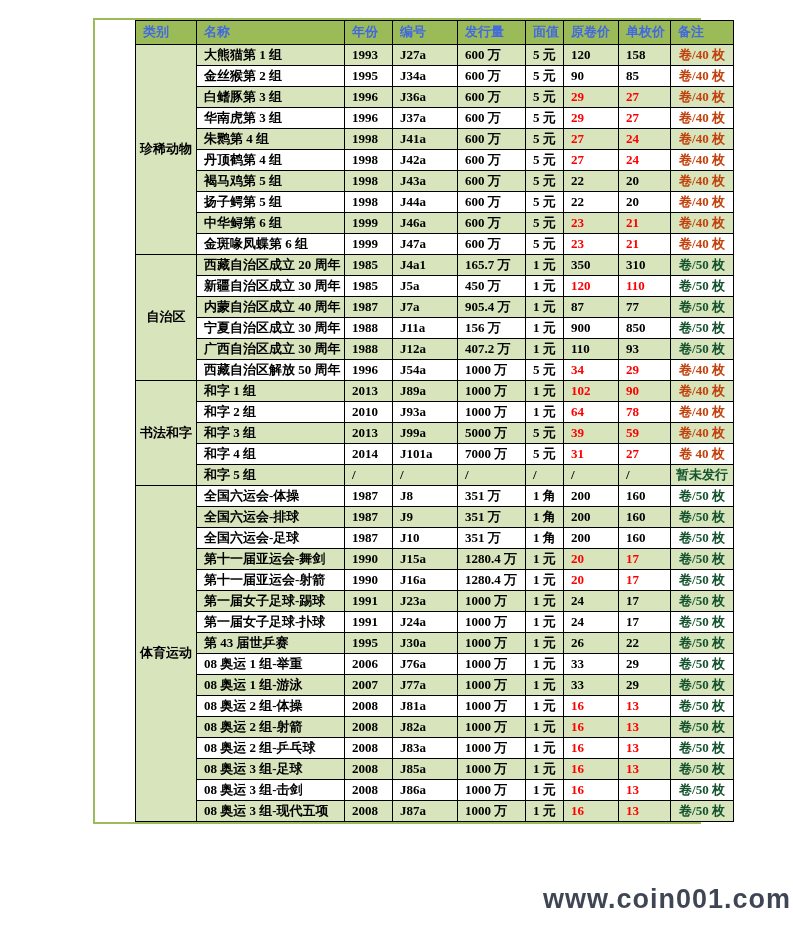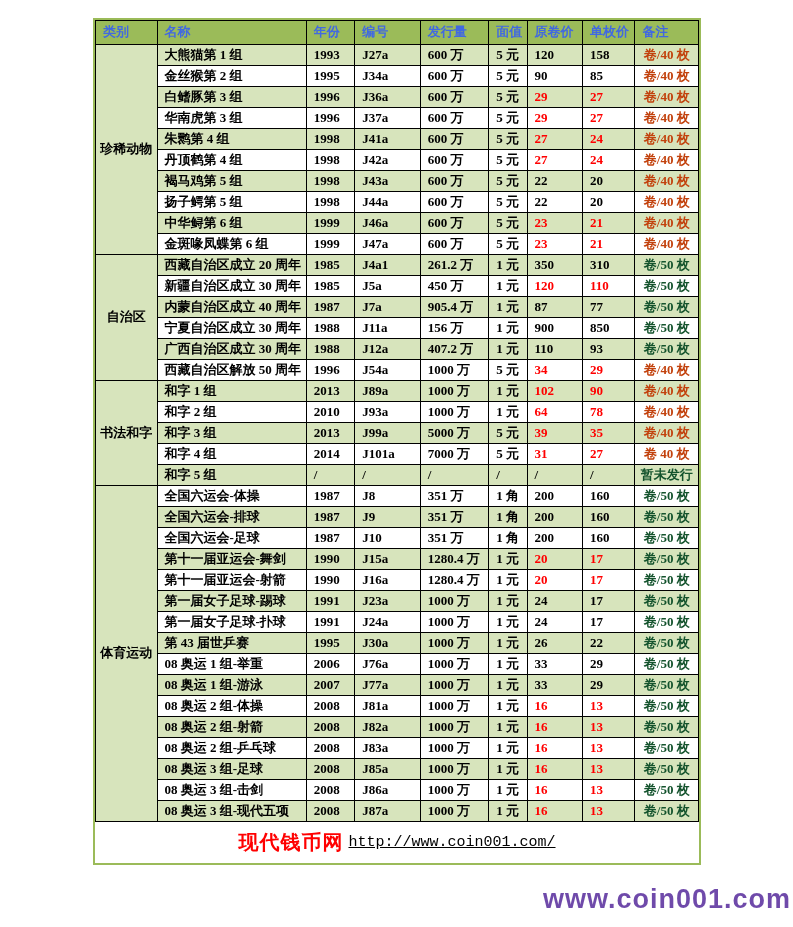--- a/index.html
+++ b/index.html
@@ -8,20 +8,21 @@
     width:793px; height:927px;
     background:#ffffff;
     position:relative;
     overflow:hidden;
     font-family:"Liberation Serif","DejaVu Serif",serif;
   }
   .sheet {
     position:absolute; left:93px; top:18px; width:608px;
     border:2px solid #9bbb59;
     background:#ffffff;
+    padding-left:40px;
   }
   table.price-table {
     border-collapse:collapse; table-layout:fixed; width:100%;
     font-weight:bold;
   }
   .price-table th, .price-table td {
     border:1px solid #000000;
     height:21px;
     font-size:13px;
     padding:0 0 0 7px;
@@ -62,21 +63,21 @@
   }
   .site-url {
     color:#000000; font-size:15px;
     font-family:"Liberation Mono","DejaVu Sans Mono",monospace;
     text-decoration:underline;
   }
   .watermark {
     position:absolute; right:2px; bottom:12px;
     font-family:"Liberation Sans","DejaVu Sans",sans-serif;
     font-weight:bold; font-size:27px; letter-spacing:1px;
-    color:#4c1d95; opacity:0.8;
+    color:#0f172a; opacity:0.8;
     z-index:5;
     pointer-events:none;
   }
 </style>
 </head>
 <body>
 
 <div class="sheet">
   <table class="price-table">
     <colgroup>
@@ -253,21 +254,21 @@
           <td>5 元</td>
           <td class="red">23</td>
           <td class="red">21</td>
           <td class="note blue">卷/40 枚</td>
         </tr>
         <tr class="odd">
           <td class="category" rowspan="6">自治区</td>
           <td>西藏自治区成立 20 周年</td>
           <td>1985</td>
           <td>J4a1</td>
-          <td>261.2 万</td>
+          <td>165.7 万</td>
           <td>1 元</td>
           <td>350</td>
           <td>310</td>
           <td class="note">卷/50 枚</td>
         </tr>
         <tr class="even">
           <td>新疆自治区成立 30 周年</td>
           <td>1985</td>
           <td>J5a</td>
           <td>450 万</td>
@@ -337,21 +338,21 @@
           <td class="red">78</td>
           <td class="note blue">卷/40 枚</td>
         </tr>
         <tr class="odd">
           <td>和字 3 组</td>
           <td>2013</td>
           <td>J99a</td>
           <td>5000 万</td>
           <td>5 元</td>
           <td class="red">39</td>
-          <td class="red">35</td>
+          <td class="red">59</td>
           <td class="note blue">卷/40 枚</td>
         </tr>
         <tr class="even">
           <td>和字 4 组</td>
           <td>2014</td>
           <td>J101a</td>
           <td>7000 万</td>
           <td>5 元</td>
           <td class="red">31</td>
           <td class="red">27</td>
@@ -523,19 +524,15 @@
           <td>2008</td>
           <td>J87a</td>
           <td>1000 万</td>
           <td>1 元</td>
           <td class="red">16</td>
           <td class="red">13</td>
           <td class="note">卷/50 枚</td>
         </tr>
       </tbody>
   </table>
-  <div class="footerbar">
-    <span class="site-name">现代钱币网</span>
-    <a class="site-url">http://www.coin001.com/</a>
-  </div>
 </div>
 
 <div class="watermark">www.coin001.com</div>
 
 </body></html>

